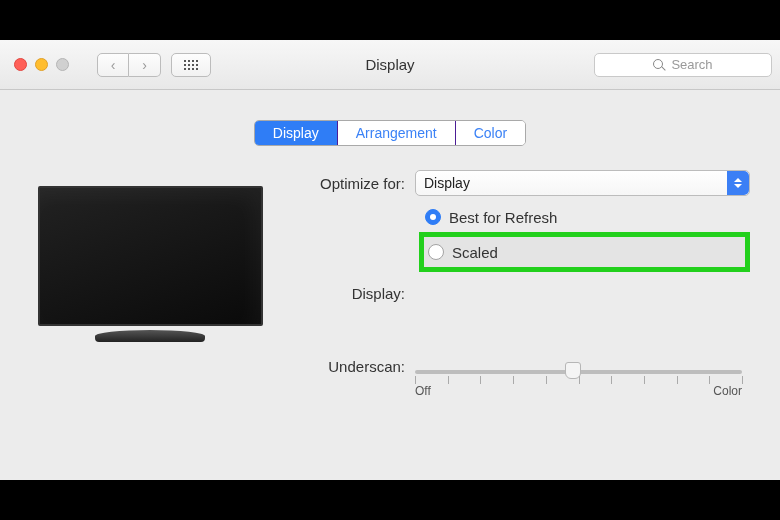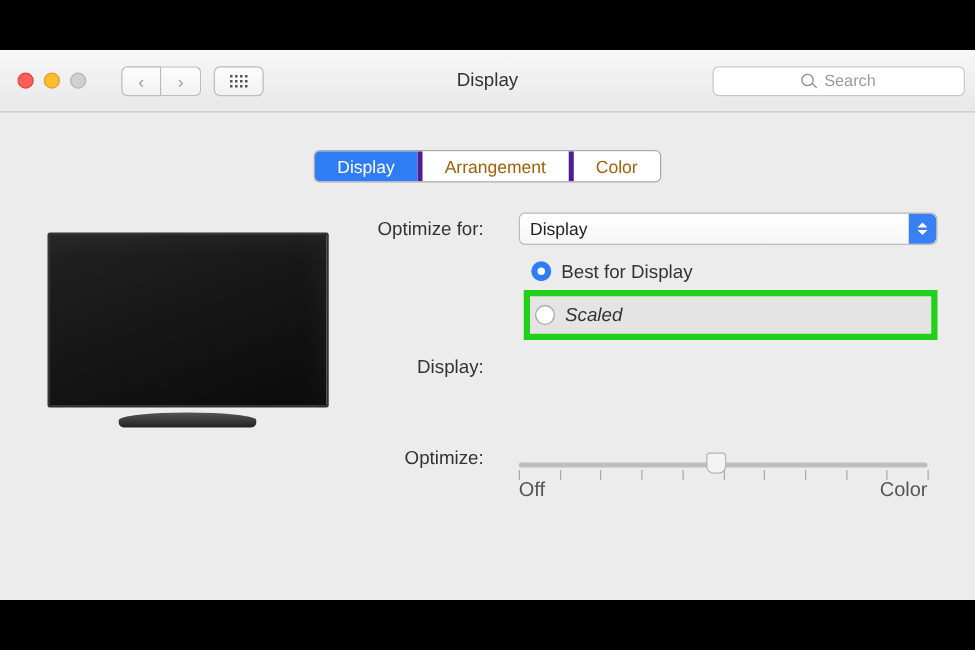--- a/index.html
+++ b/index.html
@@ -12,52 +12,52 @@
 .tyel { background: #ffbd2e; border: 1px solid #e0a028; }
 .tgrn { background: #d0d0d0; border: 1px solid #b5b5b5; }
 .navseg { margin-left: 28px; display: flex; }
 .navbtn { width: 32px; height: 24px; background: linear-gradient(#fdfdfd,#f2f2f2); border: 1px solid #bcbcbc; display: flex; align-items: center; justify-content: center; font-size: 14px; color: #9a9a9a; }
 .navbtn:first-child { border-radius: 5px 0 0 5px; }
 .navbtn:last-child { border-radius: 0 5px 5px 0; border-left: none; }
 .gridbtn { margin-left: 10px; width: 40px; height: 24px; background: linear-gradient(#fdfdfd,#f2f2f2); border: 1px solid #bcbcbc; border-radius: 5px; display: flex; align-items: center; justify-content: center; }
 .gridicon { display: grid; grid-template-columns: repeat(4,2px); grid-template-rows: repeat(3,2px); gap: 2px; }
 .gridicon span { width:2px; height:2px; background:#555; }
 .title { position: absolute; left: 50%; transform: translateX(-50%); font-size: 15px; color: #333; }
-.searchwrap { margin-left: auto; margin-right: 8px; width: 202px; height: 24px; background: #fff; border: 1px solid #c9c9c9; border-radius: 5px; display: flex; align-items: center; justify-content: center; gap: 6px; color: #9a9a9a; font-size: 13px; }
+.searchwrap { margin-left: auto; margin-right: 8px; width: 178px; height: 24px; background: #fff; border: 1px solid #c9c9c9; border-radius: 5px; display: flex; align-items: center; justify-content: center; gap: 6px; color: #9a9a9a; font-size: 13px; }
 .magnify { width: 12px; height: 12px; position: relative; }
 .magnify::before { content:""; position:absolute; width:8px; height:8px; border:1.3px solid #888; border-radius:50%; left:0; top:0; }
 .magnify::after { content:""; position:absolute; width:5px; height:1.3px; background:#888; left:8px; top:9px; transform:rotate(45deg); }
 .tabs { display:flex; justify-content:center; margin-top:30px; }
 .tabseg { display:flex; border:1px solid #a9a9a9; border-radius:5px; overflow:hidden; }
-.tab { padding: 4px 18px; font-size:14px; background:#fff; color:#a16207; border-left:4px solid #4c1d95; }
+.tab { padding: 4px 18px; font-size:14px; background:#fff; color:#3b82f6; border-left:1px solid #4c1d95; }
 .tab:first-child { border-left:none; }
 .tab.active { background:#2f7df6; color:#fff; }
 .body { position:relative; padding: 22px 30px 0 30px; display:flex; }
 .monitor { width: 240px; position:relative; margin-top:18px; }
 .screen { width: 225px; height: 140px; background: linear-gradient(160deg,#222,#0a0a0a); border: 2px solid #333; border-radius:2px; margin:0 auto; box-shadow: inset -8px 8px 20px rgba(255,255,255,0.04); }
 .stand { width: 110px; height: 12px; background: linear-gradient(#555,#222); border-radius: 50% 50% 4px 4px; margin: 4px auto 0 auto; }
 .rows { flex:1; margin-left: 25px; }
 .row { display:flex; align-items:center; min-height: 30px; margin-bottom: 10px; }
-.label { width: 120px; text-align:right; font-size:15px; color:#333; padding-right:28px; }
+.label { width: 120px; text-align:right; font-size:15px; color:#333; padding-right:10px; }
 .select { flex:1; height:26px; background: linear-gradient(#fff,#f6f6f6); border:1px solid #bcbcbc; border-radius:5px; display:flex; align-items:center; padding:0 8px; font-size:14px; color:#222; position:relative; }
 .caps { position:absolute; right:0; top:0; bottom:0; width:22px; background:#3b7ff5; border-radius:0 5px 5px 0; display:flex; flex-direction:column; align-items:center; justify-content:center; }
 .caps::before, .caps::after { content:""; width:0; height:0; border-left:4px solid transparent; border-right:4px solid transparent; }
 .caps::before { border-bottom:4px solid #fff; margin-bottom:2px; }
 .caps::after { border-top:4px solid #fff; }
 .radios { margin-left: 130px; }
 .radio { display:flex; align-items:center; font-size:15px; color:#333; height:26px; }
 .rcirc { width:16px; height:16px; border-radius:50%; border:1px solid #a3a3a3; background:#fff; margin-right:8px; display:flex; align-items:center; justify-content:center; }
 .rcirc.checked { background:#2f7df6; border-color:#2f7df6; }
 .rcirc.checked::after { content:""; width:6px; height:6px; background:#fff; border-radius:50%; }
-.highlight { border: 5px solid #22d01c; background: #e4e4e4; padding: 2px 100px 2px 4px; margin: 2px 0 6px -6px; font-style: italic; }
+.highlight { border: 5px solid #22d01c; background: #e4e4e4; padding: 2px 100px 2px 4px; margin: 2px 0 6px -6px; }
 .sliderwrap { flex:1; padding: 4px 8px 0 0; }
 .track { position:relative; height:4px; background:#bdbdbd; border-radius:2px; margin: 8px 0 4px 0; }
 .tick { position:absolute; top:6px; width:1px; height:8px; background:#aaa; }
 .thumb { position:absolute; top:-8px; width:16px; height:17px; background:#f4f4f4; border:1px solid #b6b6b6; border-radius:3px 3px 6px 6px; left: 46%; }
-.slabels { display:flex; justify-content:space-between; font-size:16px; color:#555; margin-top:10px; }
+.slabels { display:flex; justify-content:space-between; font-size:12px; color:#555; margin-top:10px; }
 .options { margin-top: -4px; margin-bottom: 4px; }
 </style>
 </head>
 <body>
 
 <div class="window">
   <div class="toolbar">
     <div class="traffic">
       <div class="tdot tred"></div>
       <div class="tdot tyel"></div>
@@ -115,40 +115,40 @@
         <div class="select">
           <span>Display</span>
           <span class="caps"></span>
         </div>
       </div>
 
       <div class="options">
         <div class="radios">
           <div class="radio">
             <span class="rcirc checked"></span>
-            <span>Best for Display</span>
+            <span>Best for Refresh</span>
           </div>
           <div class="highlight">
             <div class="radio">
               <span class="rcirc"></span>
               <span>Scaled</span>
             </div>
           </div>
         </div>
       </div>
 
       <div class="row">
         <div class="label">Display:</div>
       </div>
 
       <div class="row">
       </div>
 
       <div class="row" style="align-items:flex-start;">
-        <div class="label">Optimize:</div>
+        <div class="label">Underscan:</div>
         <div class="sliderwrap">
           <div class="track">
             <div class="thumb" style="left:46%"></div>
           <div class="tick" style="left: 0%;"></div>
               <div class="tick" style="left: 10%;"></div>
               <div class="tick" style="left: 20%;"></div>
               <div class="tick" style="left: 30%;"></div>
               <div class="tick" style="left: 40%;"></div>
               <div class="tick" style="left: 50%;"></div>
               <div class="tick" style="left: 60%;"></div>

